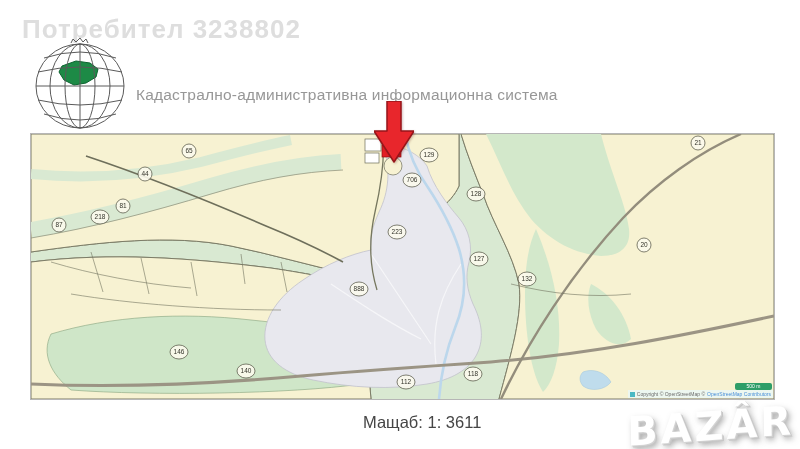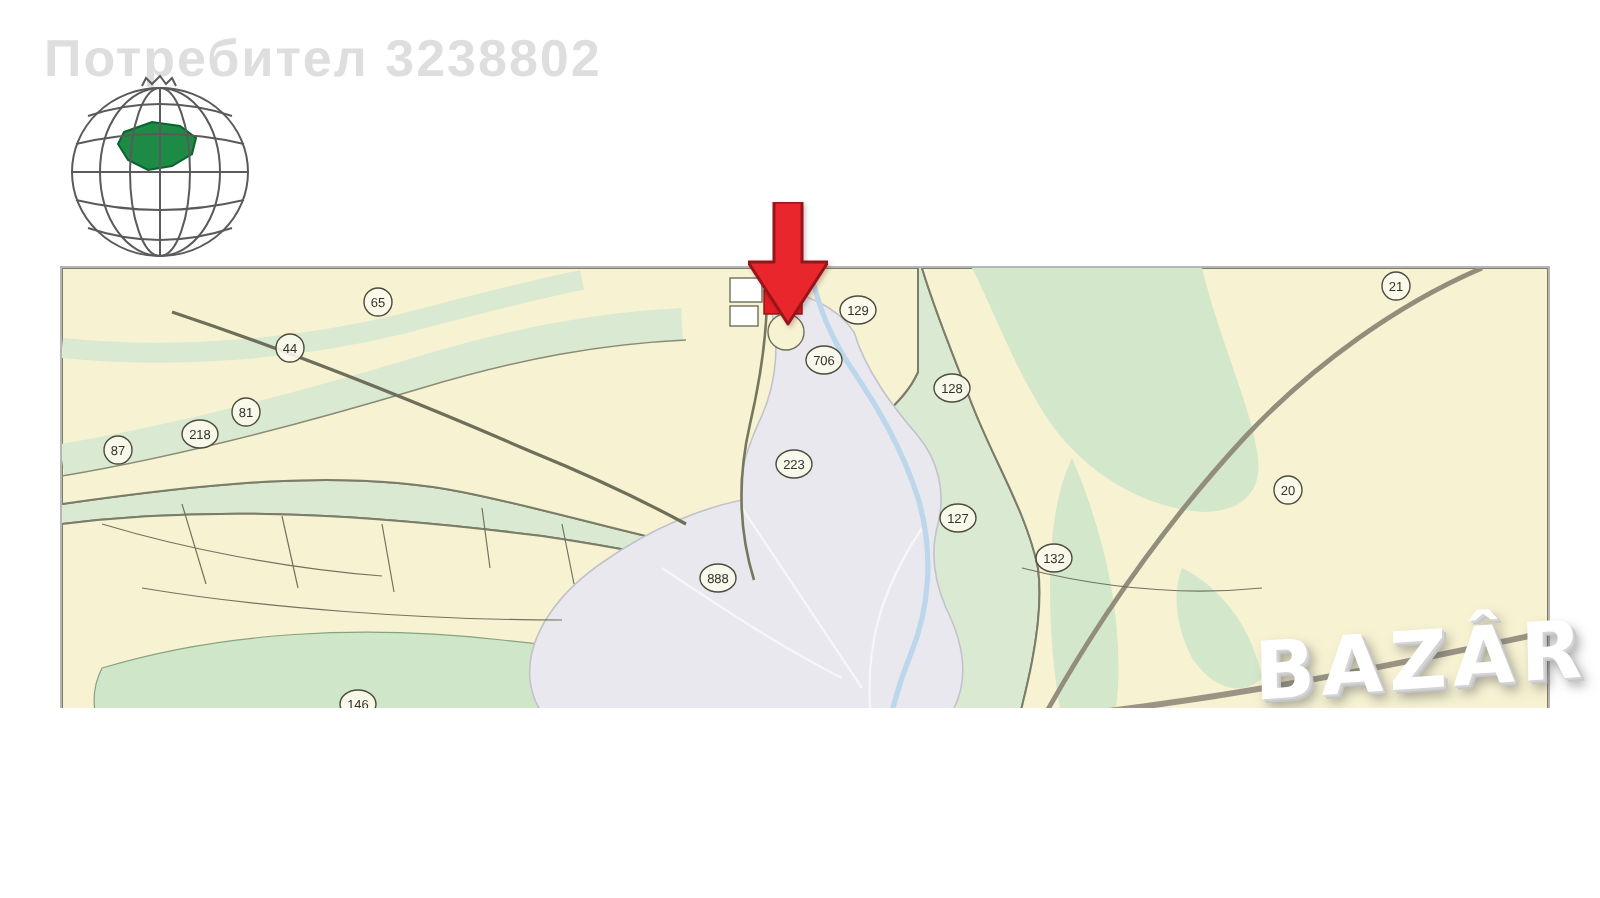--- a/index.html
+++ b/index.html
@@ -1,17 +1,17 @@
 <!DOCTYPE html>
 <html><head>
 <meta charset="utf-8">
 <style>
   html,body{margin:0;padding:0;background:#fff;}
   *{box-sizing:border-box;}
-  .page{position:relative;width:800px;height:354px;background:#fff;overflow:hidden;
+  .page{position:relative;width:800px;height:449px;background:#fff;overflow:hidden;
         font-family:"Liberation Sans",sans-serif;}
   .user-watermark{position:absolute;left:22px;top:14px;font-size:26px;font-weight:bold;
         color:#dedede;letter-spacing:1px;white-space:nowrap;}
   .logo{position:absolute;left:32px;top:36px;width:96px;height:94px;}
   .title{position:absolute;left:135px;top:50px;font-size:20px;font-weight:bold;
         color:#0f9d62;letter-spacing:1px;white-space:nowrap;}
   .subtitle{position:absolute;left:136px;top:86px;font-size:15.5px;color:#979797;
         letter-spacing:.2px;white-space:nowrap;}
   .map-frame{position:absolute;left:30px;top:133px;width:745px;height:267px;
         border:1px solid #b6b6b6;background:#d9e9d2;overflow:hidden;}
@@ -48,20 +48,21 @@
       <line x1="48" y1="8" x2="48" y2="92"></line>
       <path d="M12,22 Q48,10 84,22"></path>
       <path d="M6,36 Q48,26 90,36"></path>
       <path d="M4,50 H92"></path>
       <path d="M6,64 Q48,74 90,64"></path>
       <path d="M12,78 Q48,90 84,78"></path>
       <path d="M39,7 l2,-4 l3,3 l4,-4 l3,4 l3,-3 l2,4"></path>
     </g>
   </svg>
 
+  <div class="subtitle">Кадастрално-административна информационна система</div>
 
   <div class="map-frame">
     <svg class="map-art" width="743" height="265" viewBox="0 0 743 265" xmlns="http://www.w3.org/2000/svg">
       <defs>
         <pattern id="gridTL" width="26" height="15" patternUnits="userSpaceOnUse" patternTransform="rotate(-16)">
           <path d="M0 0H26 M0 0V15" stroke="#72735f" stroke-width="0.55" fill="none"></path>
         </pattern>
         <pattern id="stripsR" width="9" height="36" patternUnits="userSpaceOnUse" patternTransform="rotate(-47)">
           <path d="M0 0V36 M0 0H9" stroke="#72735f" stroke-width="0.6" fill="none"></path>
         </pattern>
@@ -214,15 +215,16 @@
       <span class="osm-sq"></span>
       <span>Copyright © OpenStreetMap © </span>
       <span class="lnk">OpenStreetMap Contributors</span>
     </div>
   </div>
 
   <svg class="marker" viewBox="0 0 40 62" xmlns="http://www.w3.org/2000/svg">
     <polygon points="13,0 27,0 27,30 40,30 20,61 0,30 13,30" fill="#e8262c" stroke="#97151a" stroke-width="1.5" stroke-linejoin="round"></polygon>
   </svg>
 
+  <div class="scale-label">Мащаб: 1: 3611</div>
 
   <div class="brand-watermark">BAZÂR</div>
 </div>
 
 </body></html>

